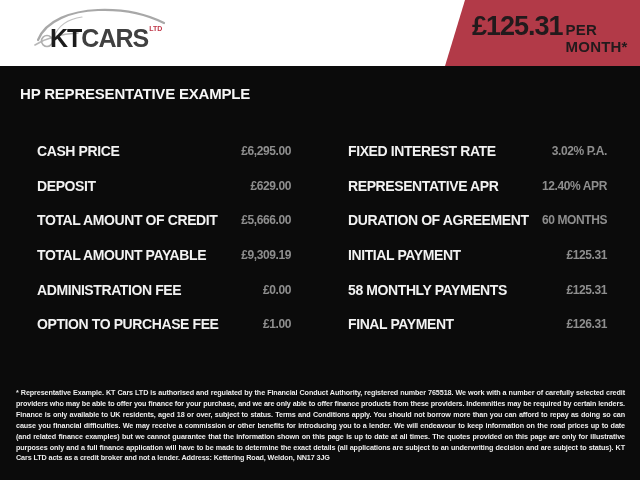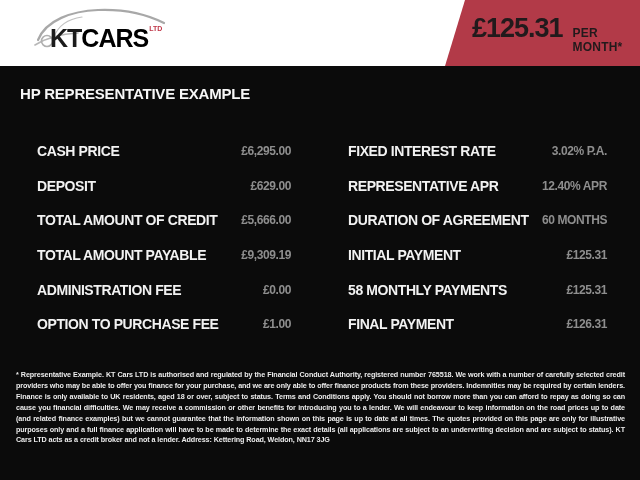--- a/index.html
+++ b/index.html
@@ -36,21 +36,21 @@
   .logo-text {
     position: absolute;
     left: 16px;
     top: 20px;
     font-size: 25px;
     font-weight: bold;
     letter-spacing: -1px;
     white-space: nowrap;
   }
   .logo-kt   { color: #1b1b1b; margin-top: 46px; }
-  .logo-cars { color: #000000; }
+  .logo-cars { color: #404040; }
   .logo-ltd  {
     color: #bf3648;
     font-size: 7px;
     letter-spacing: 0;
     vertical-align: 16px;
     margin-left: 1px;
   }
 
   .price-banner {
     position: absolute;
@@ -66,24 +66,24 @@
   }
   .price-wrap { display: flex; align-items: baseline; }
   .price {
     color: #221a1c;
     font-size: 27px;
     font-weight: bold;
     letter-spacing: -1px;
   }
   .price-suffix {
     color: #221a1c;
-    font-size: 12px;
+    font-size: 15px;
     font-weight: bold;
     letter-spacing: 0.2px;
-    margin-left: 10px;
+    margin-left: 3px;
   }
 
   
   .page-title {
     position: absolute;
     left: 20px;
     top: 85px;
     color: #f7f7f7;
     font-size: 15px;
     font-weight: bold;
@@ -118,21 +118,21 @@
     font-size: 12px;
     font-weight: bold;
     letter-spacing: -0.4px;
     white-space: nowrap;
     text-align: right;
   }
 
   .disclaimer {
     position: absolute;
     left: 16px;
-    top: 370px;
+    top: 388px;
     width: 609px;
     color: #ececec;
     font-size: 7.2px;
     font-weight: bold;
     line-height: 10.9px;
     letter-spacing: -0.1px;
     text-align: justify;
   }
 </style>
 </head>

